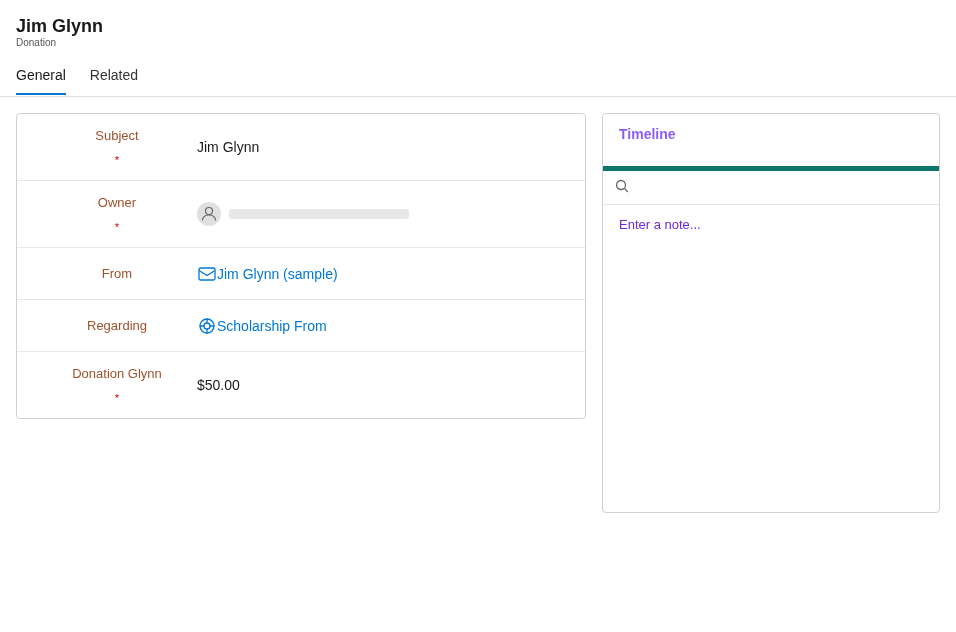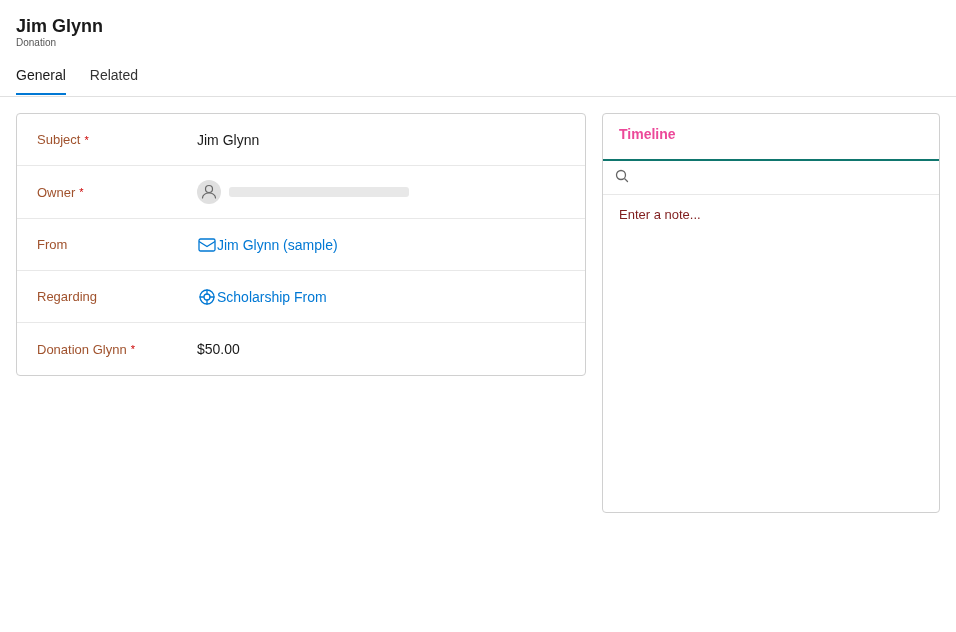--- a/index.html
+++ b/index.html
@@ -81,22 +81,23 @@
     .form-row:last-child {
       border-bottom: none;
     }
 
     .form-label {
       width: 160px;
       font-size: 13px;
       color: #a0522d;
       display: flex;
       align-items: center;
-      gap: 4px;
+      gap: 11px;
       flex-shrink: 0;
+      flex-direction: column;
     }
 
     .required-mark {
       color: #c00;
       font-size: 11px;
     }
 
     .form-value {
       flex: 1;
       font-size: 14px;
@@ -157,25 +158,25 @@
 
     .timeline-section {
       flex: 1;
       border: 1px solid #d0d0d0;
       border-radius: 4px;
       background: #fff;
       min-height: 400px;
     }
 
     .timeline-header {
-      padding: 12px 16px 17px 16px;
+      padding: 12px 16px 24px 16px;
       font-size: 14px;
       font-weight: 600;
-      color: #ec4899;
-      border-bottom: 2px solid #0f766e;
+      color: #8b5cf6;
+      border-bottom: 5px solid #0f766e;
     }
 
     .timeline-search {
       display: flex;
       align-items: center;
       padding: 8px 12px;
       border-bottom: 1px solid #e8e8e8;
       gap: 8px;
     }
 
@@ -189,21 +190,21 @@
       outline: none;
       font-size: 13px;
       color: #666;
       background: transparent;
       flex: 1;
     }
 
     .timeline-note {
       padding: 12px 16px;
       font-size: 13px;
-      color: #7f1d1d;
+      color: #6d28d9;
     }
   </style>
 </head>
 <body>
 
 <div class="page-header">
   <div class="page-title">Jim Glynn</div>
   <div class="page-subtitle">Donation</div>
 </div>
 

